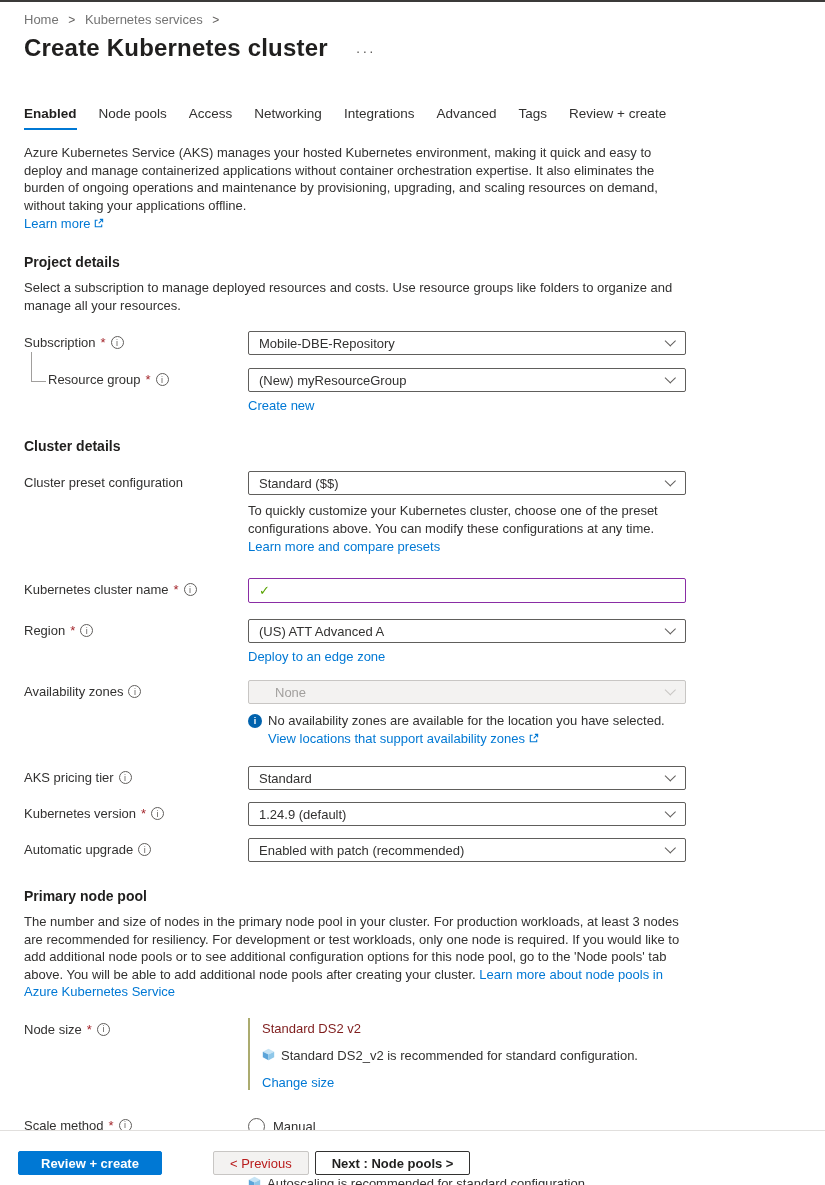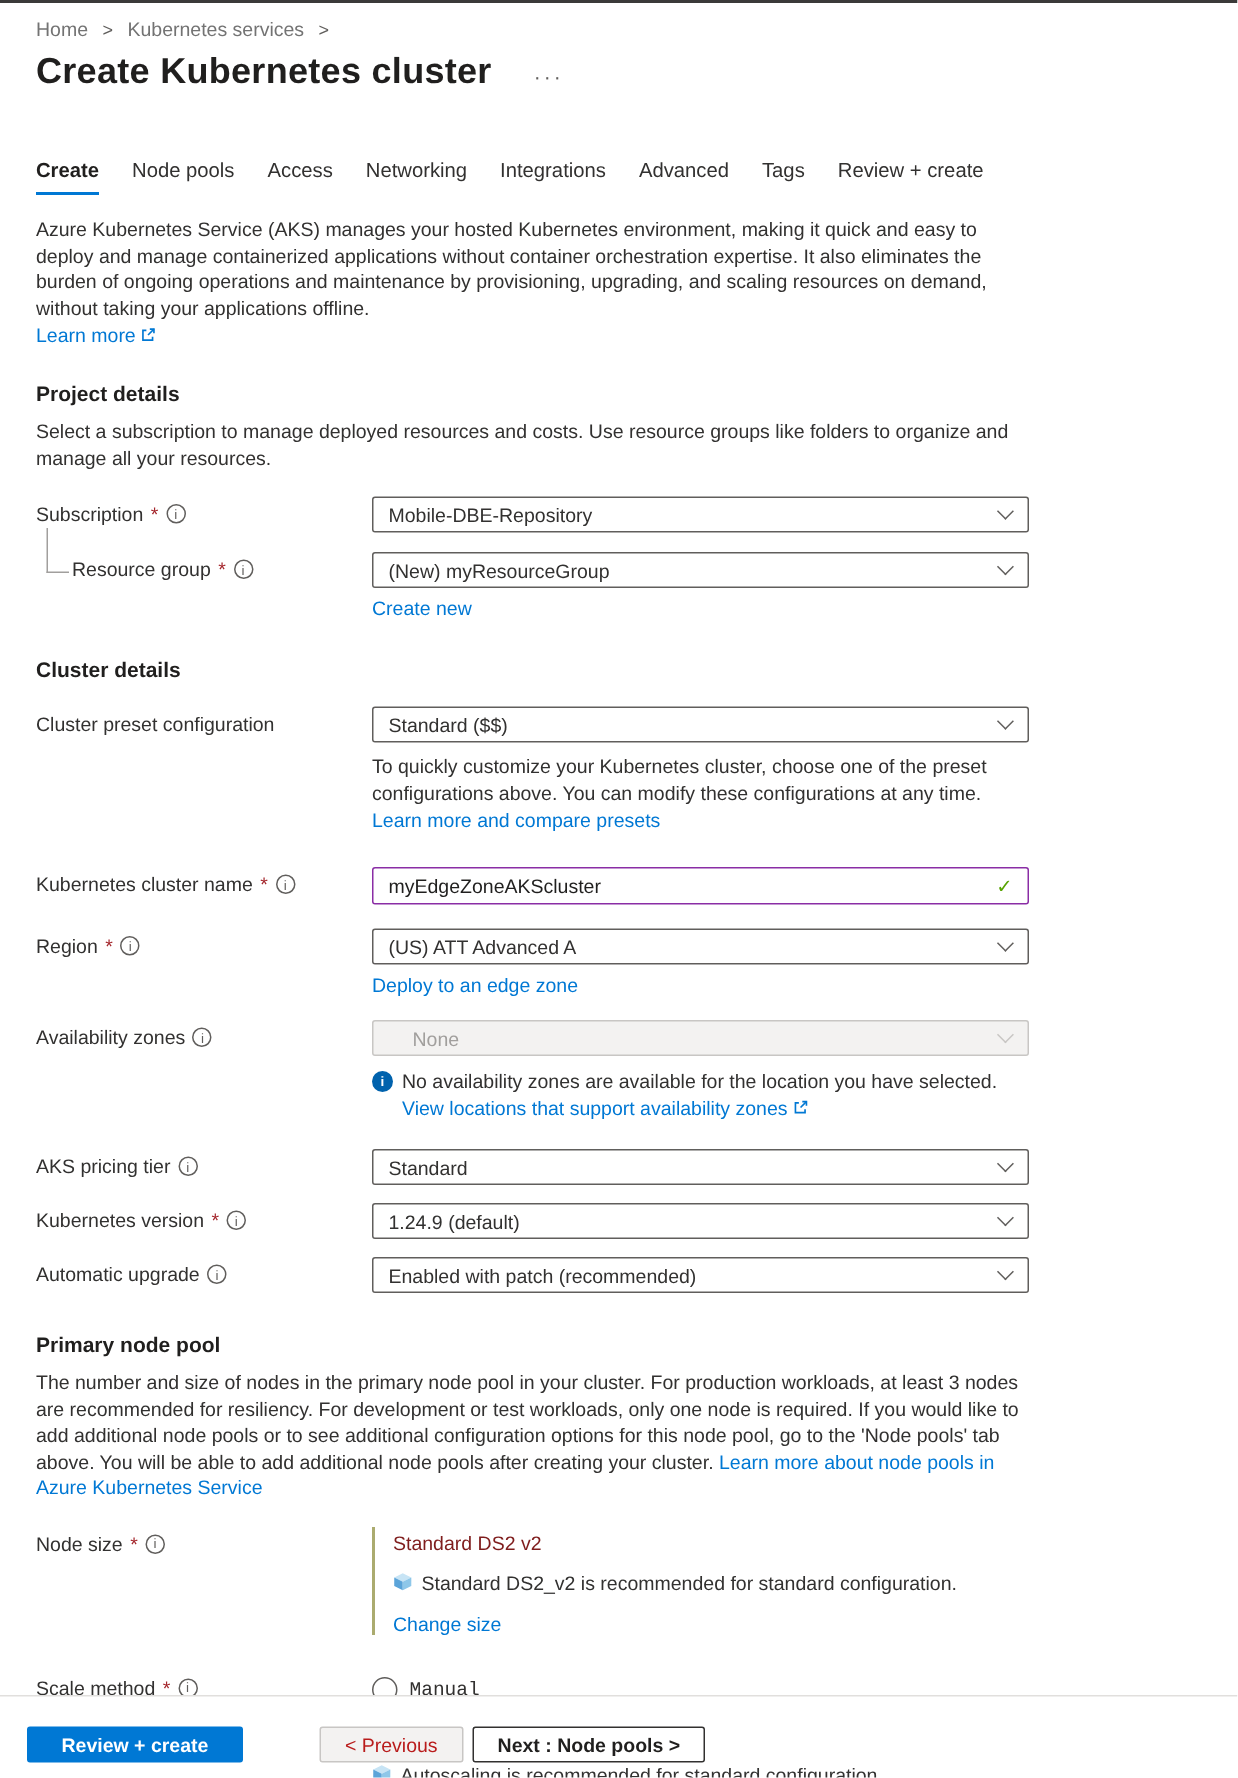--- a/index.html
+++ b/index.html
@@ -69,21 +69,21 @@
   .info-msg .indent-link { margin-top: 2px; }
 
   
   .node-size-block { border-left: 2px solid #abab6f; padding-left: 12px; }
   .node-size-name { font-weight: 400; color: #7f1d1d; padding-top: 3px; }
   .rec-line { display: flex; align-items: center; gap: 6px; margin-top: 12px; }
   .cube { flex: 0 0 auto; }
   .change-size { margin-top: 11px; }
 
   
-  .radio-row { display: flex; align-items: center; gap: 8px; margin-top: 4px; cursor: pointer; font-family: Liberation Mono, monospace; }
+  .radio-row { display: flex; align-items: center; gap: 8px; margin-top: 4px; cursor: pointer; }
   .radio-row + .radio-row { margin-top: 10px; }
   .radio { width: 17px; height: 17px; border: 1px solid #605e5c; border-radius: 50%; position: relative; flex: 0 0 auto; background:#fff; }
   .radio.selected { border-color: #0078d4; }
   .radio.selected::after { content: ''; position: absolute; left: 3.5px; top: 3.5px; width: 8px; height: 8px;
     border-radius: 50%; background: #0078d4; }
 
   
   .footer { position: absolute; left: 0; top: 1130px; width: 825px; border-top: 1px solid #e1dfdd;
     padding: 20px 0 0 18px; display: flex; align-items: center; background: #fff; }
   .btn { font: inherit; font-size: 13px; height: 24px; display: inline-flex; align-items: center;
@@ -105,21 +105,21 @@
     <a>Kubernetes services</a>
     <span class="crumb-sep">&gt;</span>
   </div>
 
   <div class="title-row">
     <div class="page-title">Create Kubernetes cluster</div>
     <div class="ellipsis-btn">···</div>
   </div>
 
   <div class="tabs">
-    <div class="tab active">Create</div>
+    <div class="tab active">Enabled</div>
     <div class="tab">Node pools</div>
     <div class="tab">Access</div>
     <div class="tab">Networking</div>
     <div class="tab">Integrations</div>
     <div class="tab">Advanced</div>
     <div class="tab">Tags</div>
     <div class="tab">Review + create</div>
   </div>
 
   <p class="body-text">Azure Kubernetes Service (AKS) manages your hosted Kubernetes environment, making it quick and easy to deploy and manage containerized applications without container orchestration expertise. It also eliminates the burden of ongoing operations and maintenance by provisioning, upgrading, and scaling resources on demand, without taking your applications offline.</p>
@@ -181,21 +181,20 @@
   </div>
 
   <div class="form-row" style="margin-top:24px;">
     <div class="label-cell">
       <span>Kubernetes cluster name</span>
       <span class="req">*</span>
       <span class="info-circle">i</span>
     </div>
     <div class="control-cell">
       <div class="text-input-wrap">
-        <input type="text" value="myEdgeZoneAKScluster" style="">
         <span class="valid-check">✓</span>
       </div>
     </div>
   </div>
 
   <div class="form-row" style="margin-top:16px;">
     <div class="label-cell">
       <span>Region</span>
       <span class="req">*</span>
       <span class="info-circle">i</span>

